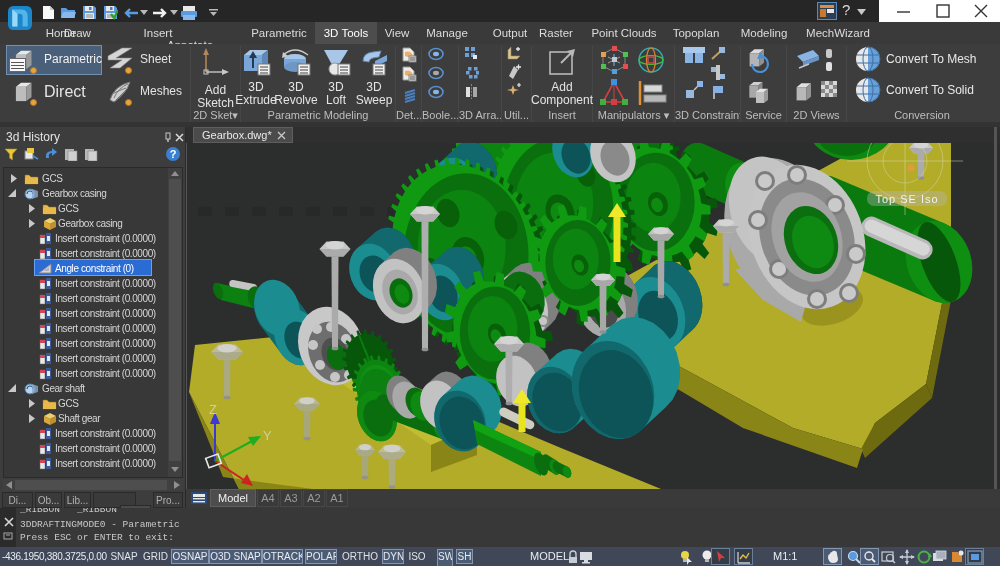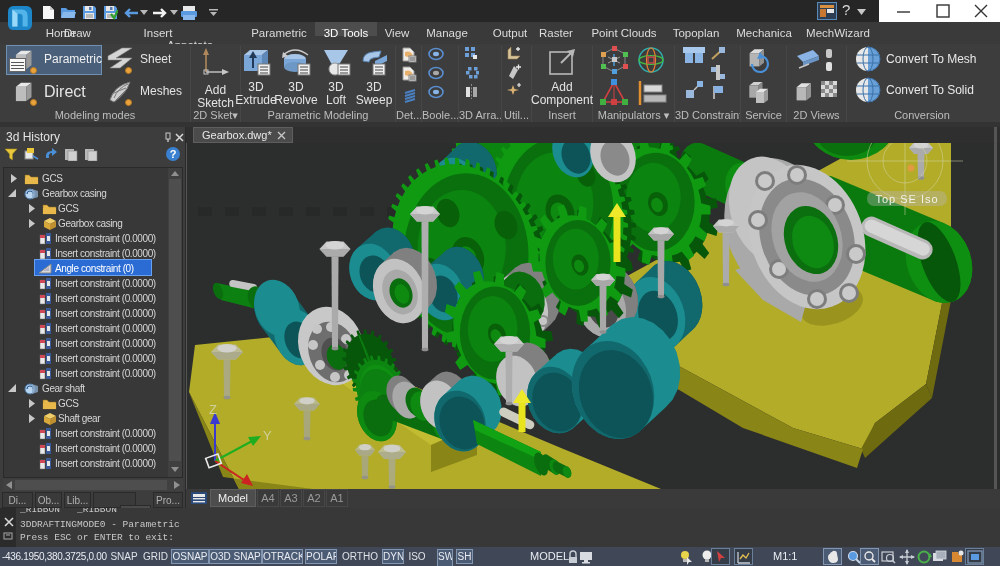--- a/index.html
+++ b/index.html
@@ -67,28 +67,28 @@
 <div style="position:absolute;left:842px;top:1px;width:14px;height:20px;color:#d8d8d8;font-size:15px;">?</div>
 <svg style="position:absolute;left:857px;top:9px;" width="9" height="7">
     <polygon points="0,0 9,0 4.5,6" fill="#c8c8c8"></polygon>
   </svg>
 <div class="abs" style="left:0;top:22px;width:1000px;height:22px;background:#3a3a3a;font-size:11.5px;">
     <div style="position:absolute;left:16px;top:0px;width:90px;height:22px;color:#dcdcdc;text-align:center;line-height:22px;">Home</div>
     <div style="position:absolute;left:64px;top:0px;width:90px;height:22px;color:#dcdcdc;text-align:left;line-height:22px;">Draw</div>
     <div style="position:absolute;left:113px;top:0px;width:90px;height:22px;color:#dcdcdc;text-align:center;line-height:22px;">Insert</div>
     <div style="position:absolute;left:167px;top:12px;width:90px;height:22px;color:#dcdcdc;text-align:left;line-height:22px;">Annotate</div>
     <div style="position:absolute;left:234px;top:0px;width:90px;height:22px;color:#dcdcdc;text-align:center;line-height:22px;">Parametric</div>
-    <div style="position:absolute;left:315px;top:0px;width:62px;height:14px;background:#4d4d4d;color:#fff;text-align:center;line-height:22px;">3D Tools</div>
+    <div style="position:absolute;left:315px;top:0px;width:62px;height:22px;background:#4d4d4d;color:#fff;text-align:center;line-height:22px;">3D Tools</div>
     <div style="position:absolute;left:352px;top:0px;width:90px;height:22px;color:#dcdcdc;text-align:center;line-height:22px;">View</div>
     <div style="position:absolute;left:402px;top:0px;width:90px;height:22px;color:#dcdcdc;text-align:center;line-height:22px;">Manage</div>
     <div style="position:absolute;left:465px;top:0px;width:90px;height:22px;color:#dcdcdc;text-align:center;line-height:22px;">Output</div>
     <div style="position:absolute;left:511px;top:0px;width:90px;height:22px;color:#dcdcdc;text-align:center;line-height:22px;">Raster</div>
     <div style="position:absolute;left:579px;top:0px;width:90px;height:22px;color:#dcdcdc;text-align:center;line-height:22px;">Point Clouds</div>
     <div style="position:absolute;left:651px;top:0px;width:90px;height:22px;color:#dcdcdc;text-align:center;line-height:22px;">Topoplan</div>
-    <div style="position:absolute;left:719px;top:0px;width:90px;height:22px;color:#dcdcdc;text-align:center;line-height:22px;">Mechanica</div>
+    <div style="position:absolute;left:719px;top:0px;width:90px;height:22px;color:#dcdcdc;text-align:center;line-height:22px;">Modeling</div>
     <div style="position:absolute;left:793px;top:0px;width:90px;height:22px;color:#dcdcdc;text-align:center;line-height:22px;">MechWizard</div>
   </div>
 <svg style="position:absolute;left:8px;top:6px;" width="24" height="24" viewBox="0 0 28 28">
     <rect x="0" y="0" width="28" height="28" rx="6" fill="#1c86c8"></rect>
     <path d="M5 4 L16 4 Q23 4 23 12 L23 24 L17 24 L17 12 Q17 9 13 9 L11 9 L11 24 L5 24 Z" fill="#52b4e8"></path>
     <path d="M5 4 L11 9 L11 24 L5 24 Z" fill="#98d8f8"></path>
   </svg>
 <div class="abs" style="left:0;top:44px;width:1000px;height:83px;background:#3d3d3d;">
 <div style="position:absolute;left:190px;top:2px;width:1px;height:76px;background:#333;border-right:1px solid #474747;"></div>
     <div style="position:absolute;left:240px;top:2px;width:1px;height:76px;background:#333;border-right:1px solid #474747;"></div>
@@ -359,21 +359,20 @@
         <path d="M13 1 A12 12 0 0 1 13 25 Z" fill="#6aa0d8"></path>
         <path d="M13 1 A12 12 0 0 1 13 25 M13 1 A5 12 0 0 1 13 25 M13 1 A5 12 0 0 0 13 25 M2 9 L24 9 M2 17 L24 17" stroke="#3a70a8" fill="none" stroke-width="1"></path>
       </svg></div>
     <div style="position:absolute;left:886px;top:9px;color:#e8e8e8;font-size:12px;line-height:13px;white-space:nowrap;">Convert To Mesh</div>
     <div style="position:absolute;left:855px;top:33px;width:26px;height:26px;"><svg width="26" height="26" viewBox="0 0 26 26">
         <circle cx="13" cy="13" r="12" fill="#e8e8e8"></circle>
         <path d="M13 1 A12 12 0 0 1 13 25 Z" fill="#6aa0d8"></path>
         <path d="M13 1 A12 12 0 0 1 13 25 M13 1 A5 12 0 0 1 13 25 M13 1 A5 12 0 0 0 13 25 M2 9 L24 9 M2 17 L24 17" stroke="#3a70a8" fill="none" stroke-width="1"></path>
       </svg></div>
     <div style="position:absolute;left:886px;top:40px;color:#e8e8e8;font-size:12px;line-height:13px;white-space:nowrap;">Convert To Solid</div>
-<div style="position:absolute;left:0px;top:64px;width:190px;height:14px;color:#bdbdbd;text-align:center;line-height:14px;font-size:11px;overflow:hidden;white-space:nowrap;">Modeling modes</div>
     <div style="position:absolute;left:191px;top:64px;width:49px;height:14px;color:#bdbdbd;text-align:center;line-height:14px;font-size:11px;overflow:hidden;white-space:nowrap;">2D Sket▾</div>
     <div style="position:absolute;left:241px;top:64px;width:154px;height:14px;color:#bdbdbd;text-align:center;line-height:14px;font-size:11px;overflow:hidden;white-space:nowrap;">Parametric Modeling</div>
     <div style="position:absolute;left:396px;top:64px;width:25px;height:14px;color:#bdbdbd;text-align:center;line-height:14px;font-size:11px;overflow:hidden;white-space:nowrap;">Det...</div>
     <div style="position:absolute;left:422px;top:64px;width:36px;height:14px;color:#bdbdbd;text-align:center;line-height:14px;font-size:11px;overflow:hidden;white-space:nowrap;">Boole...</div>
     <div style="position:absolute;left:459px;top:64px;width:42px;height:14px;color:#bdbdbd;text-align:center;line-height:14px;font-size:11px;overflow:hidden;white-space:nowrap;">3D Arra...</div>
     <div style="position:absolute;left:502px;top:64px;width:29px;height:14px;color:#bdbdbd;text-align:center;line-height:14px;font-size:11px;overflow:hidden;white-space:nowrap;">Util...</div>
     <div style="position:absolute;left:532px;top:64px;width:60px;height:14px;color:#bdbdbd;text-align:center;line-height:14px;font-size:11px;overflow:hidden;white-space:nowrap;">Insert</div>
     <div style="position:absolute;left:593px;top:64px;width:81px;height:14px;color:#bdbdbd;text-align:center;line-height:14px;font-size:11px;overflow:hidden;white-space:nowrap;">Manipulators ▾</div>
     <div style="position:absolute;left:675px;top:64px;width:65px;height:14px;color:#bdbdbd;text-align:center;line-height:14px;font-size:11px;overflow:hidden;white-space:nowrap;">3D Constraint</div>
     <div style="position:absolute;left:741px;top:64px;width:45px;height:14px;color:#bdbdbd;text-align:center;line-height:14px;font-size:11px;overflow:hidden;white-space:nowrap;">Service</div>

